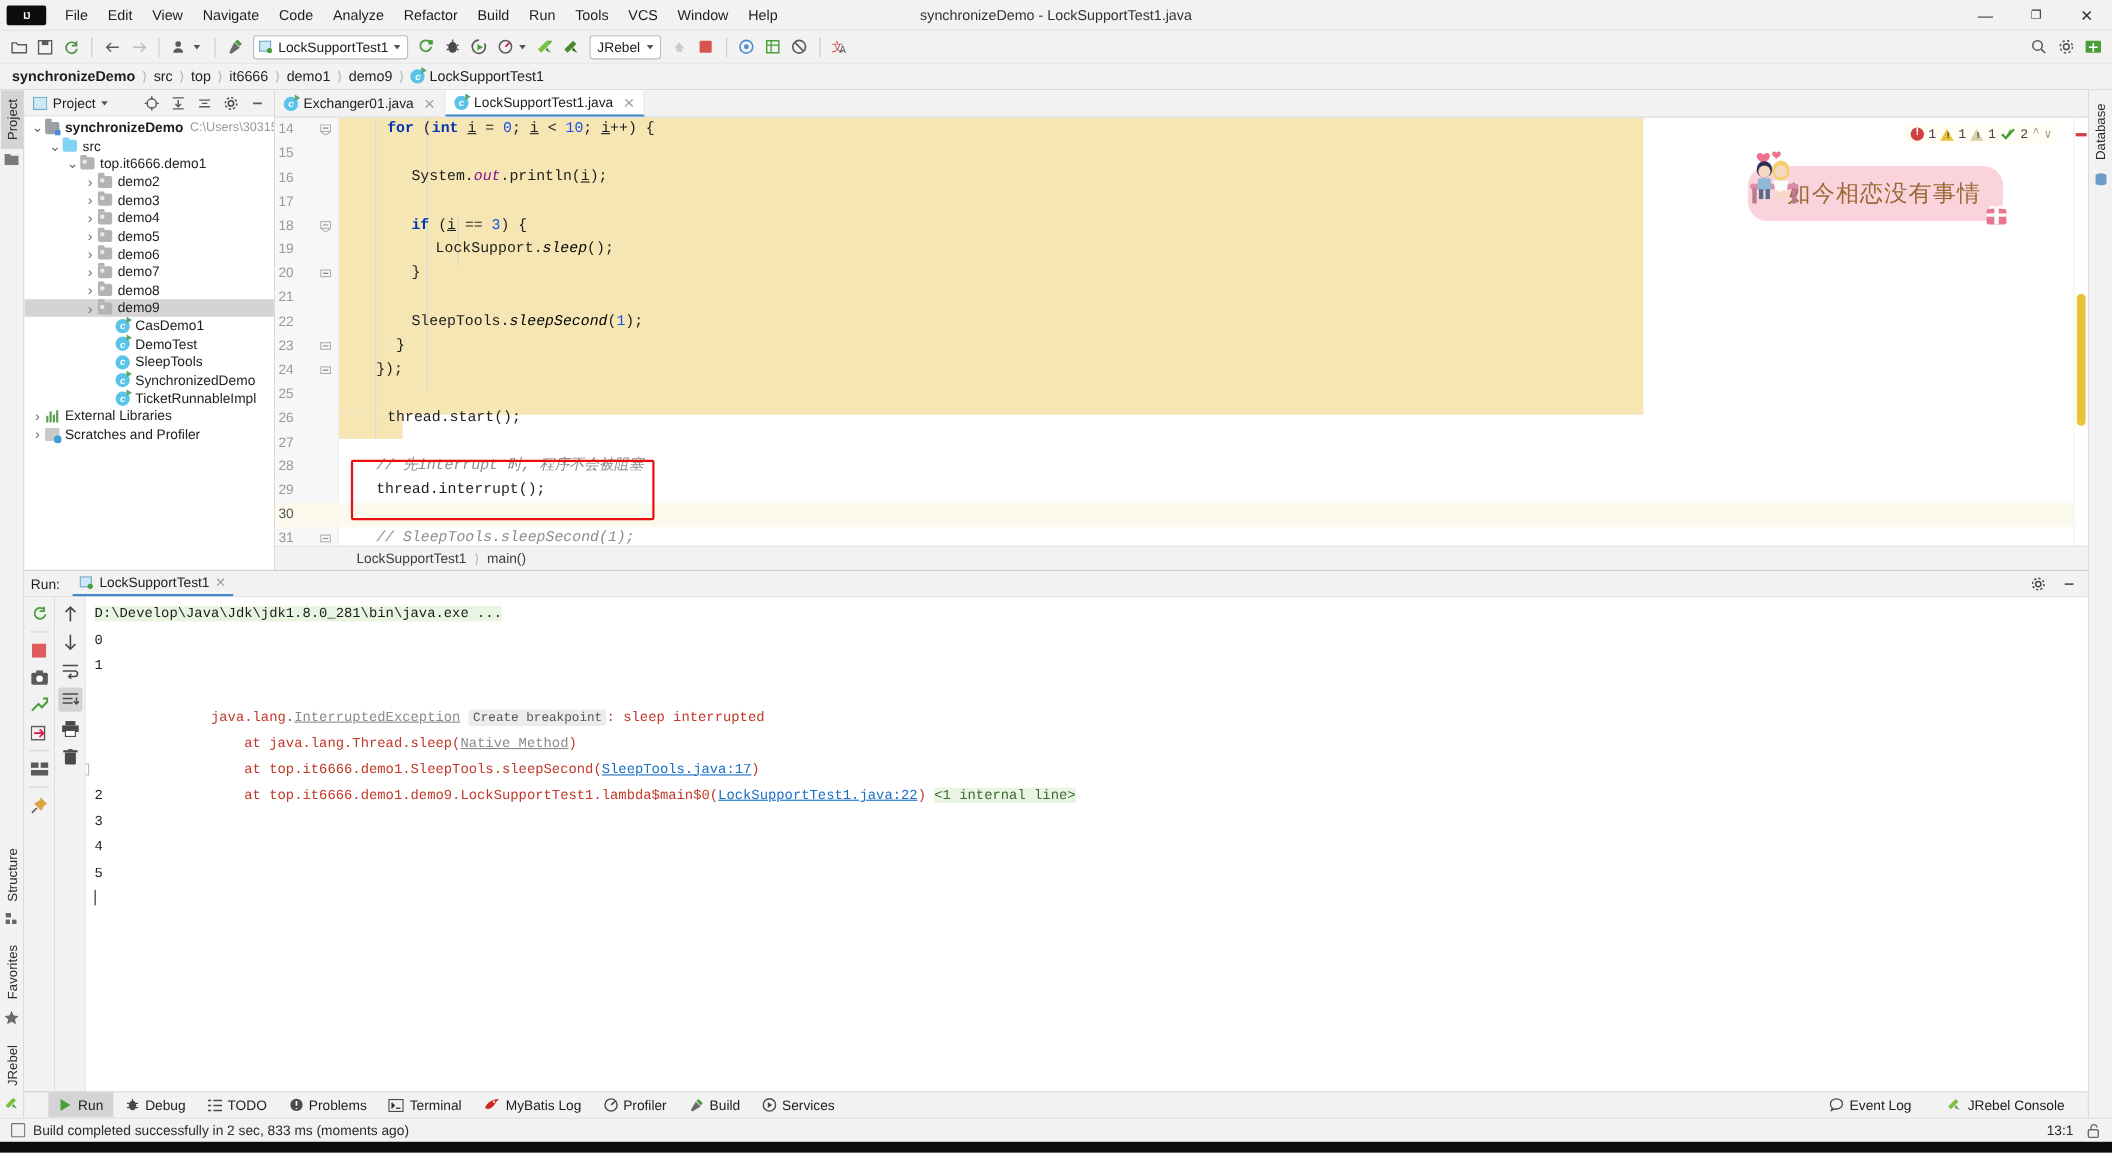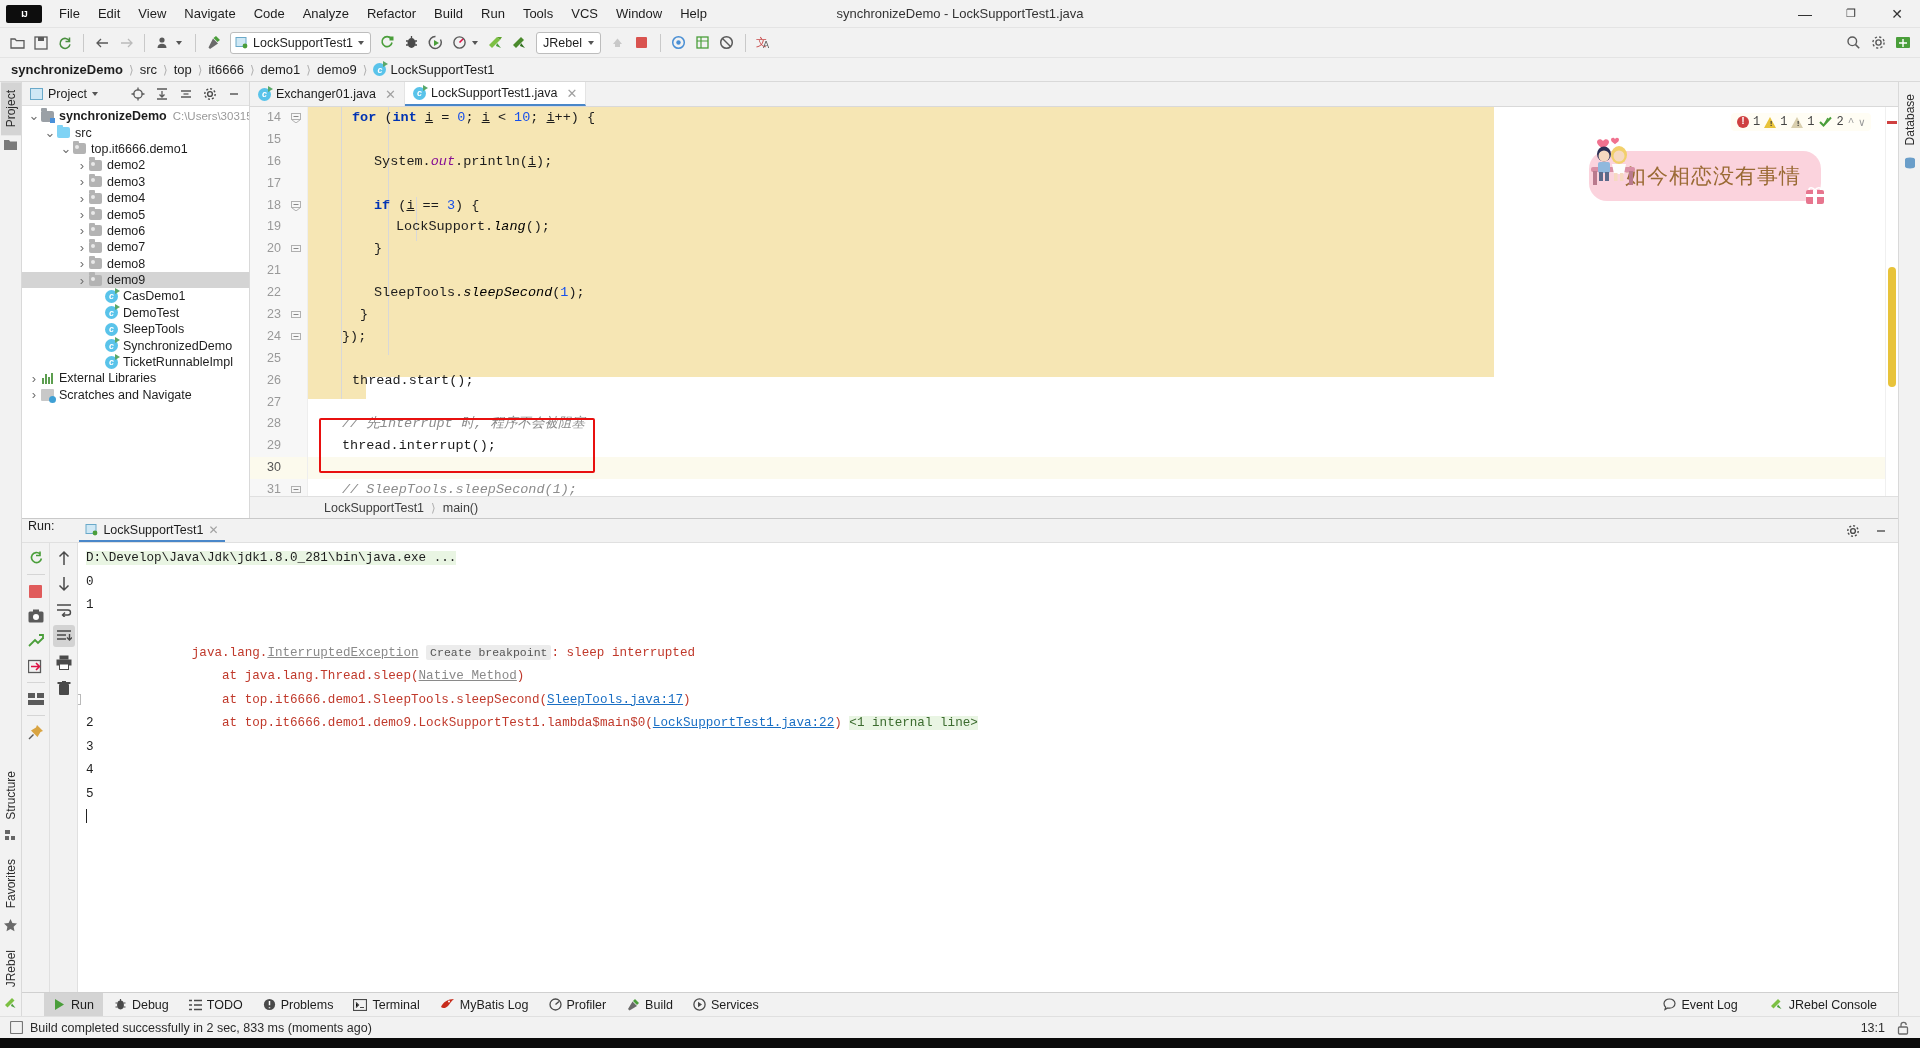--- a/index.html
+++ b/index.html
@@ -133,21 +133,21 @@
   .editor-area { flex: 1; display: flex; flex-direction: column; min-width: 0; background: #fff; }
   .tabbar { height: 25px; min-height: 25px; display: flex; align-items: stretch; background: #f2f2f2; border-bottom: 1px solid #d9d9d9; }
   .etab { display: flex; align-items: center; gap: 5px; padding: 0 8px; font-size: 12.5px; border-right: 1px solid #e4e4e4; color: #1d1d1d; }
   .etab.active { background: #fff; border-bottom: 2px solid #4a87c9; }
   .etab .x { color: #a0a0a0; font-size: 13px; margin-left: 4px; }
   .editor-wrap { flex: 1; display: flex; min-height: 0; position: relative; overflow: hidden; }
   .gutter {
     width: 58px; min-width: 58px; background: #f7f7f7; border-right: 1px solid #eee;
     font-size: 12.5px; color: #999; text-align: right; padding-top: 0; position: relative;
   }
-  .gline { height: 21.9px; line-height: 21.9px; padding-right: 26px; position: relative; }
+  .gline { height: 21.9px; line-height: 21.9px; padding-right: 40px; position: relative; }
   .gline.cur { background: #fcfaed; color: #555; }
   .fold-mark { position: absolute; right: 6px; top: 6px; width: 10px; height: 10px; }
   .code {
     flex: 1; position: relative; font-family: "Liberation Mono", "DejaVu Sans Mono", monospace;
     font-size: 13.5px; overflow: hidden; background: #fff;
   }
   .cline { height: 21.9px; line-height: 21.9px; white-space: pre; padding-left: 22px; position: relative; }
   .kw { color: #0033b3; font-weight: 600; }
   .num { color: #1750eb; }
   .fld { color: #871094; font-style: italic; }
@@ -179,22 +179,22 @@
   .scroll-thumb { position: absolute; right: 2px; width: 8px; background: #c9c9c9; border-radius: 4px; }
   .marker { position: absolute; right: 1px; width: 10px; height: 3px; }
   .breadcrumb-bottom {
     height: 22px; min-height: 22px; background: #f2f2f2; border-top: 1px solid #e0e0e0;
     display: flex; align-items: center; padding-left: 74px; font-size: 12.5px; color: #3d3d3d; gap: 4px;
   }
 
   
   .runwin { flex: 1; display: flex; flex-direction: column; min-height: 0; border-top: 1px solid #c9c9c9; background: #fff; }
   .run-header {
-    height: 24px; min-height: 24px; display: flex; background: #f2f2f2;
-    border-bottom: 1px solid #e0e0e0; padding: 0 6px; gap: 21px; font-size: 12.5px;
+    height: 24px; min-height: 24px; display: flex; align-items: center; background: #f2f2f2;
+    border-bottom: 1px solid #e0e0e0; padding: 0 6px; gap: 8px; font-size: 12.5px;
   }
   .run-tab {
     display: flex; align-items: center; gap: 5px; padding: 2px 6px; font-size: 12.5px;
     border-bottom: 2px solid #4a87c9; height: 23px;
   }
   .run-header-right { margin-left: auto; display: flex; align-items: center; gap: 6px; }
   .run-body { flex: 1; display: flex; min-height: 0; }
   .run-tools { width: 28px; min-width: 28px; background: #f2f2f2; border-right: 1px solid #e0e0e0;
     display: flex; flex-direction: column; align-items: center; padding-top: 4px; gap: 3px; }
   .run-tools2 { width: 28px; min-width: 28px; background: #f2f2f2; border-right: 1px solid #e0e0e0;
@@ -666,21 +666,21 @@
                     <i style="height:11px"></i>
                   </span>
                 </span>
                 <span class="tlabel">External Libraries</span>
               </div>
               <div class="tnode" style="padding-left: 6px;">
                 <span class="tarrow" style="font-size: 13px;">›</span>
                 <span class="ticon">
                   <span class="scratch-ico"></span>
                 </span>
-                <span class="tlabel">Scratches and Navigate</span>
+                <span class="tlabel">Scratches and Profiler</span>
               </div>
             </div>
         </div>
 
         <div class="editor-area">
           <div class="tabbar">
             <div class="etab">
               <span class="cls-ico run">c</span>
               <span>Exchanger01.java</span>
               <span class="x">✕</span>
@@ -753,21 +753,21 @@
               <div class="hl-band" style="left:0;top:270px;width:58px;height:22px;"></div>
               <div class="guide" style="left:33px;top:0;height:292px;"></div>
               <div class="guide" style="left:80px;top:0;height:248px;"></div>
               <div class="guide" style="left:108px;top:90px;height:44px;"></div>
 
               <div class="cline" style="padding-left:44px"><span class="kw">for</span> (<span class="kw">int</span> <u>i</u> = <span class="num">0</span>; <u>i</u> &lt; <span class="num">10</span>; <u>i</u>++) {</div>
               <div class="cline"></div>
               <div class="cline" style="padding-left:66px">System.<span class="fld">out</span>.println(<u>i</u>);</div>
               <div class="cline"></div>
               <div class="cline" style="padding-left:66px"><span class="kw">if</span> (<u>i</u> == <span class="num">3</span>) {</div>
-              <div class="cline" style="padding-left:88px">LockSupport.<span class="mth">lang</span>();</div>
+              <div class="cline" style="padding-left:88px">LockSupport.<span class="mth">sleep</span>();</div>
               <div class="cline" style="padding-left:66px">}</div>
               <div class="cline"></div>
               <div class="cline" style="padding-left:66px">SleepTools.<span class="mth">sleepSecond</span>(<span class="num">1</span>);</div>
               <div class="cline" style="padding-left:52px">}</div>
               <div class="cline" style="padding-left:34px">});</div>
               <div class="cline"></div>
               <div class="cline" style="padding-left:44px">thread.start();</div>
               <div class="cline"></div>
               <div class="cline" style="padding-left:34px"><span class="cmt">// 先interrupt 时, 程序不会被阻塞</span></div>
               <div class="cline" style="padding-left:34px">thread.interrupt();</div>

